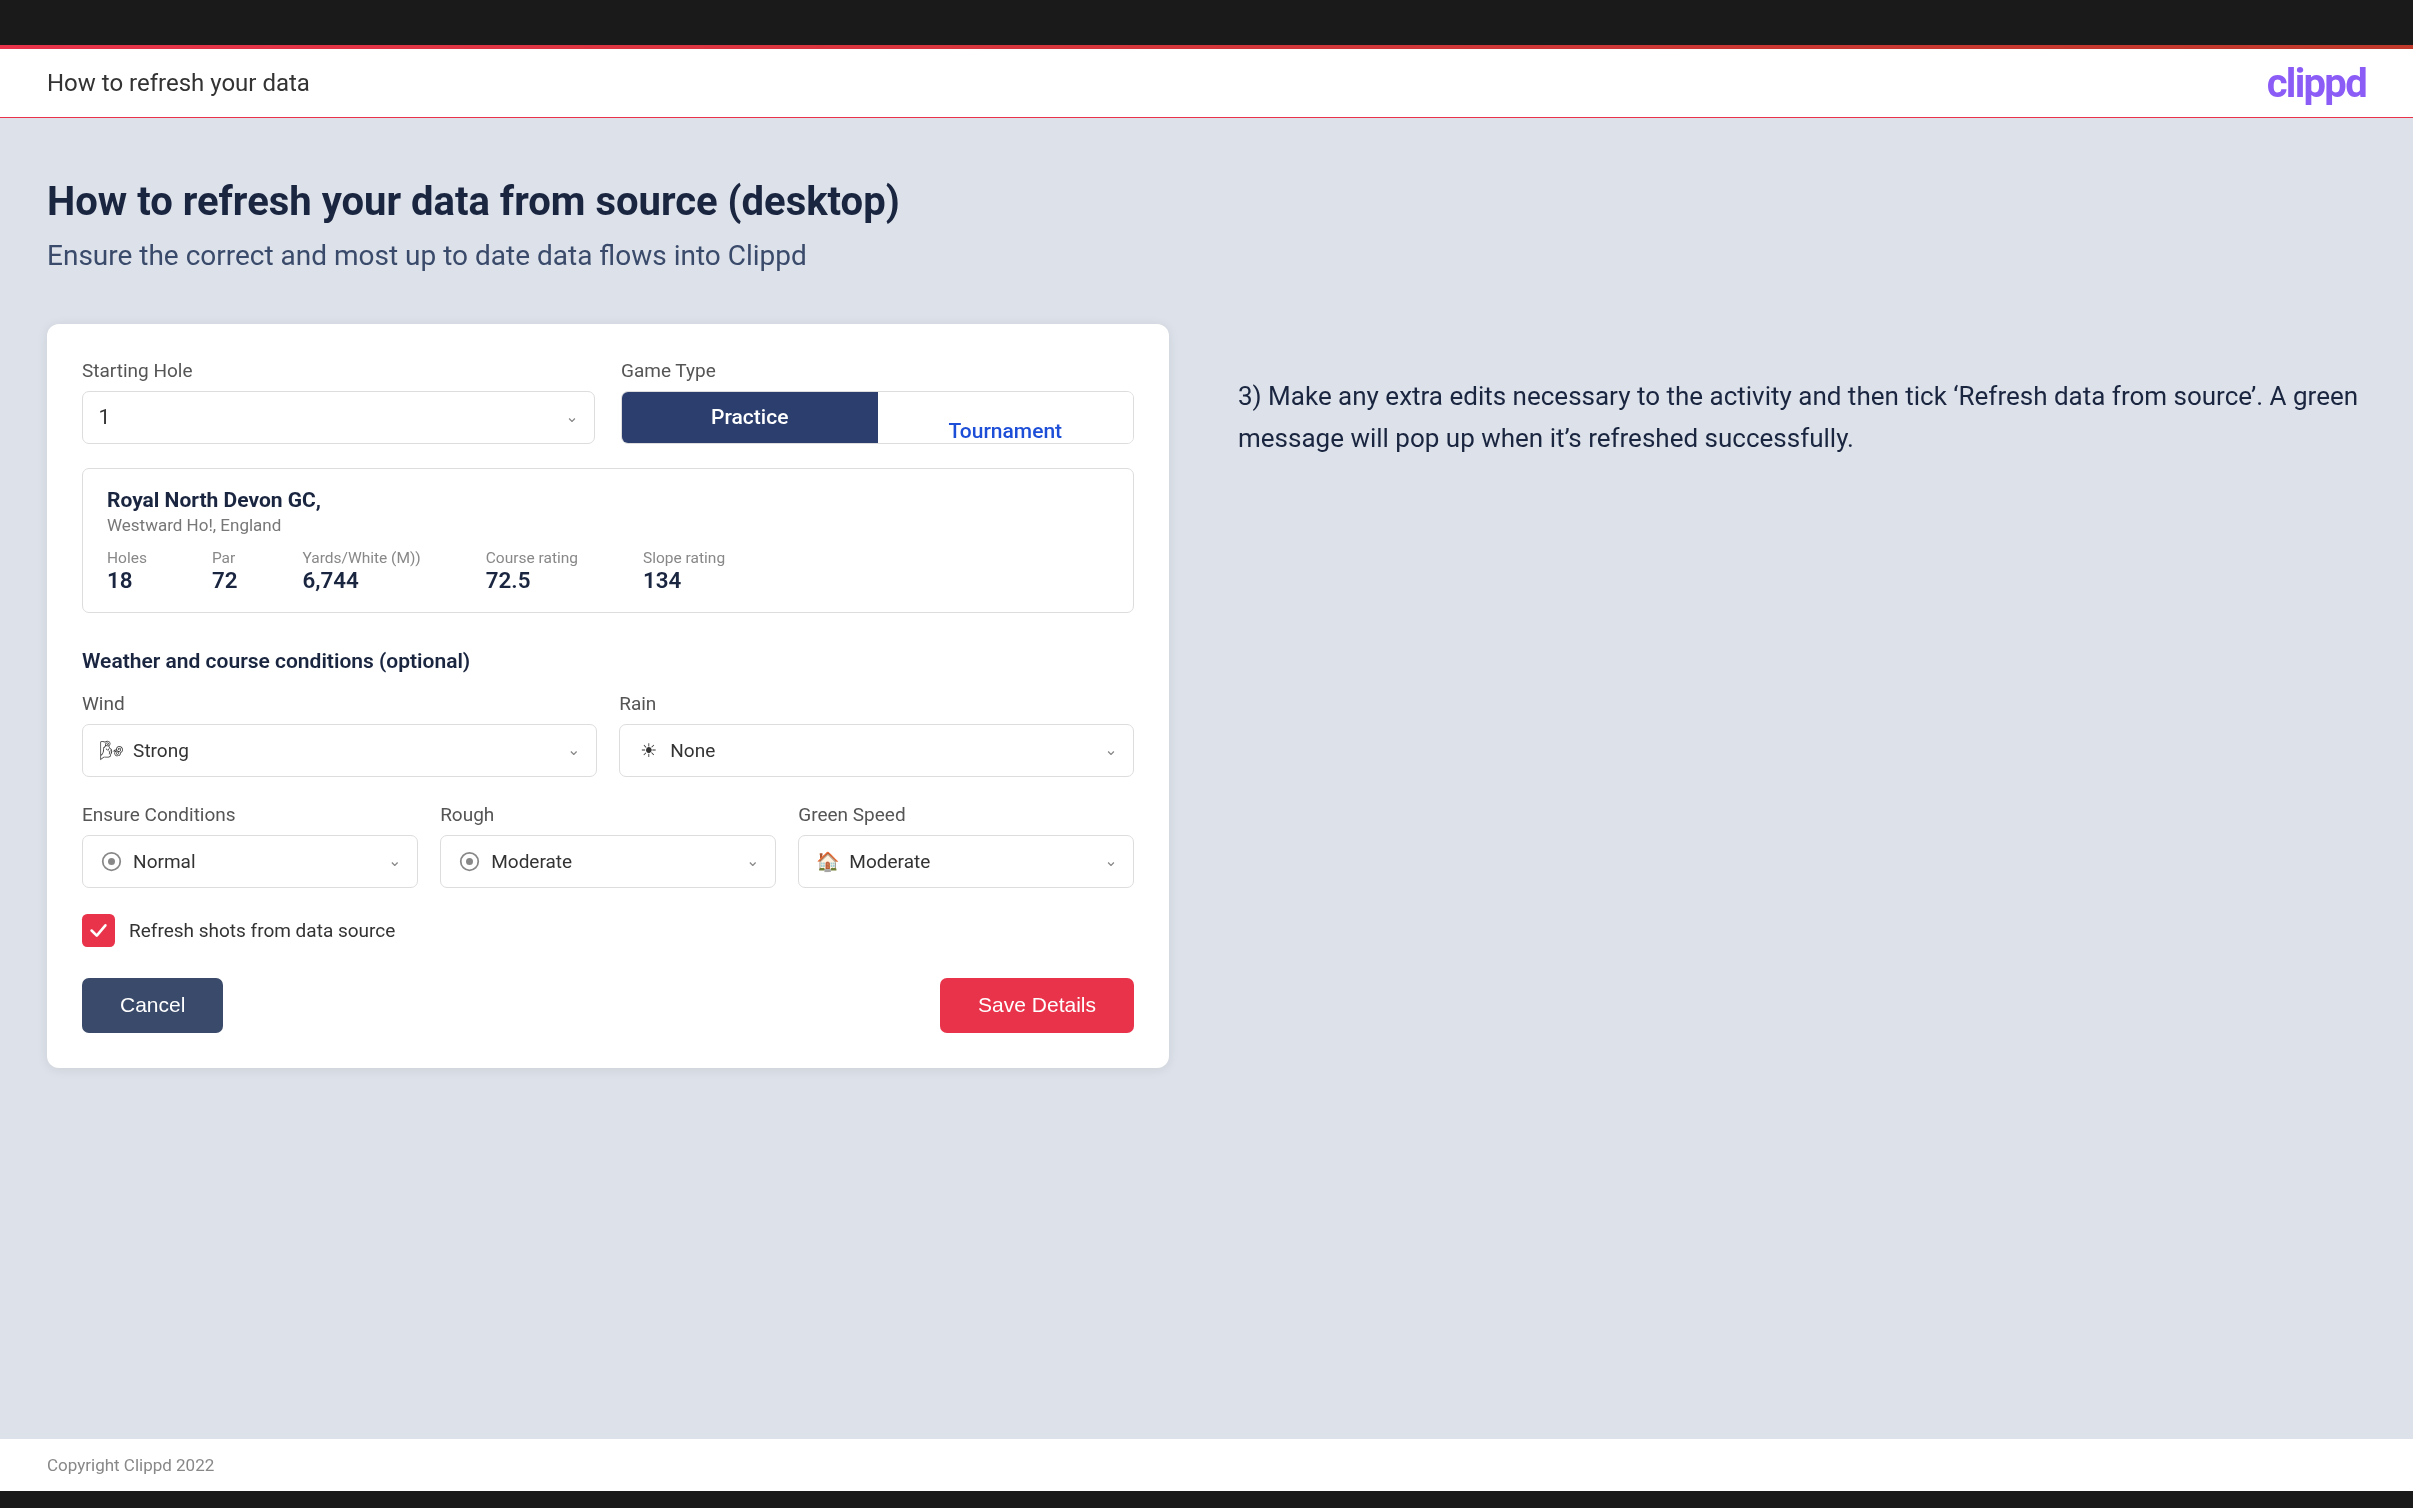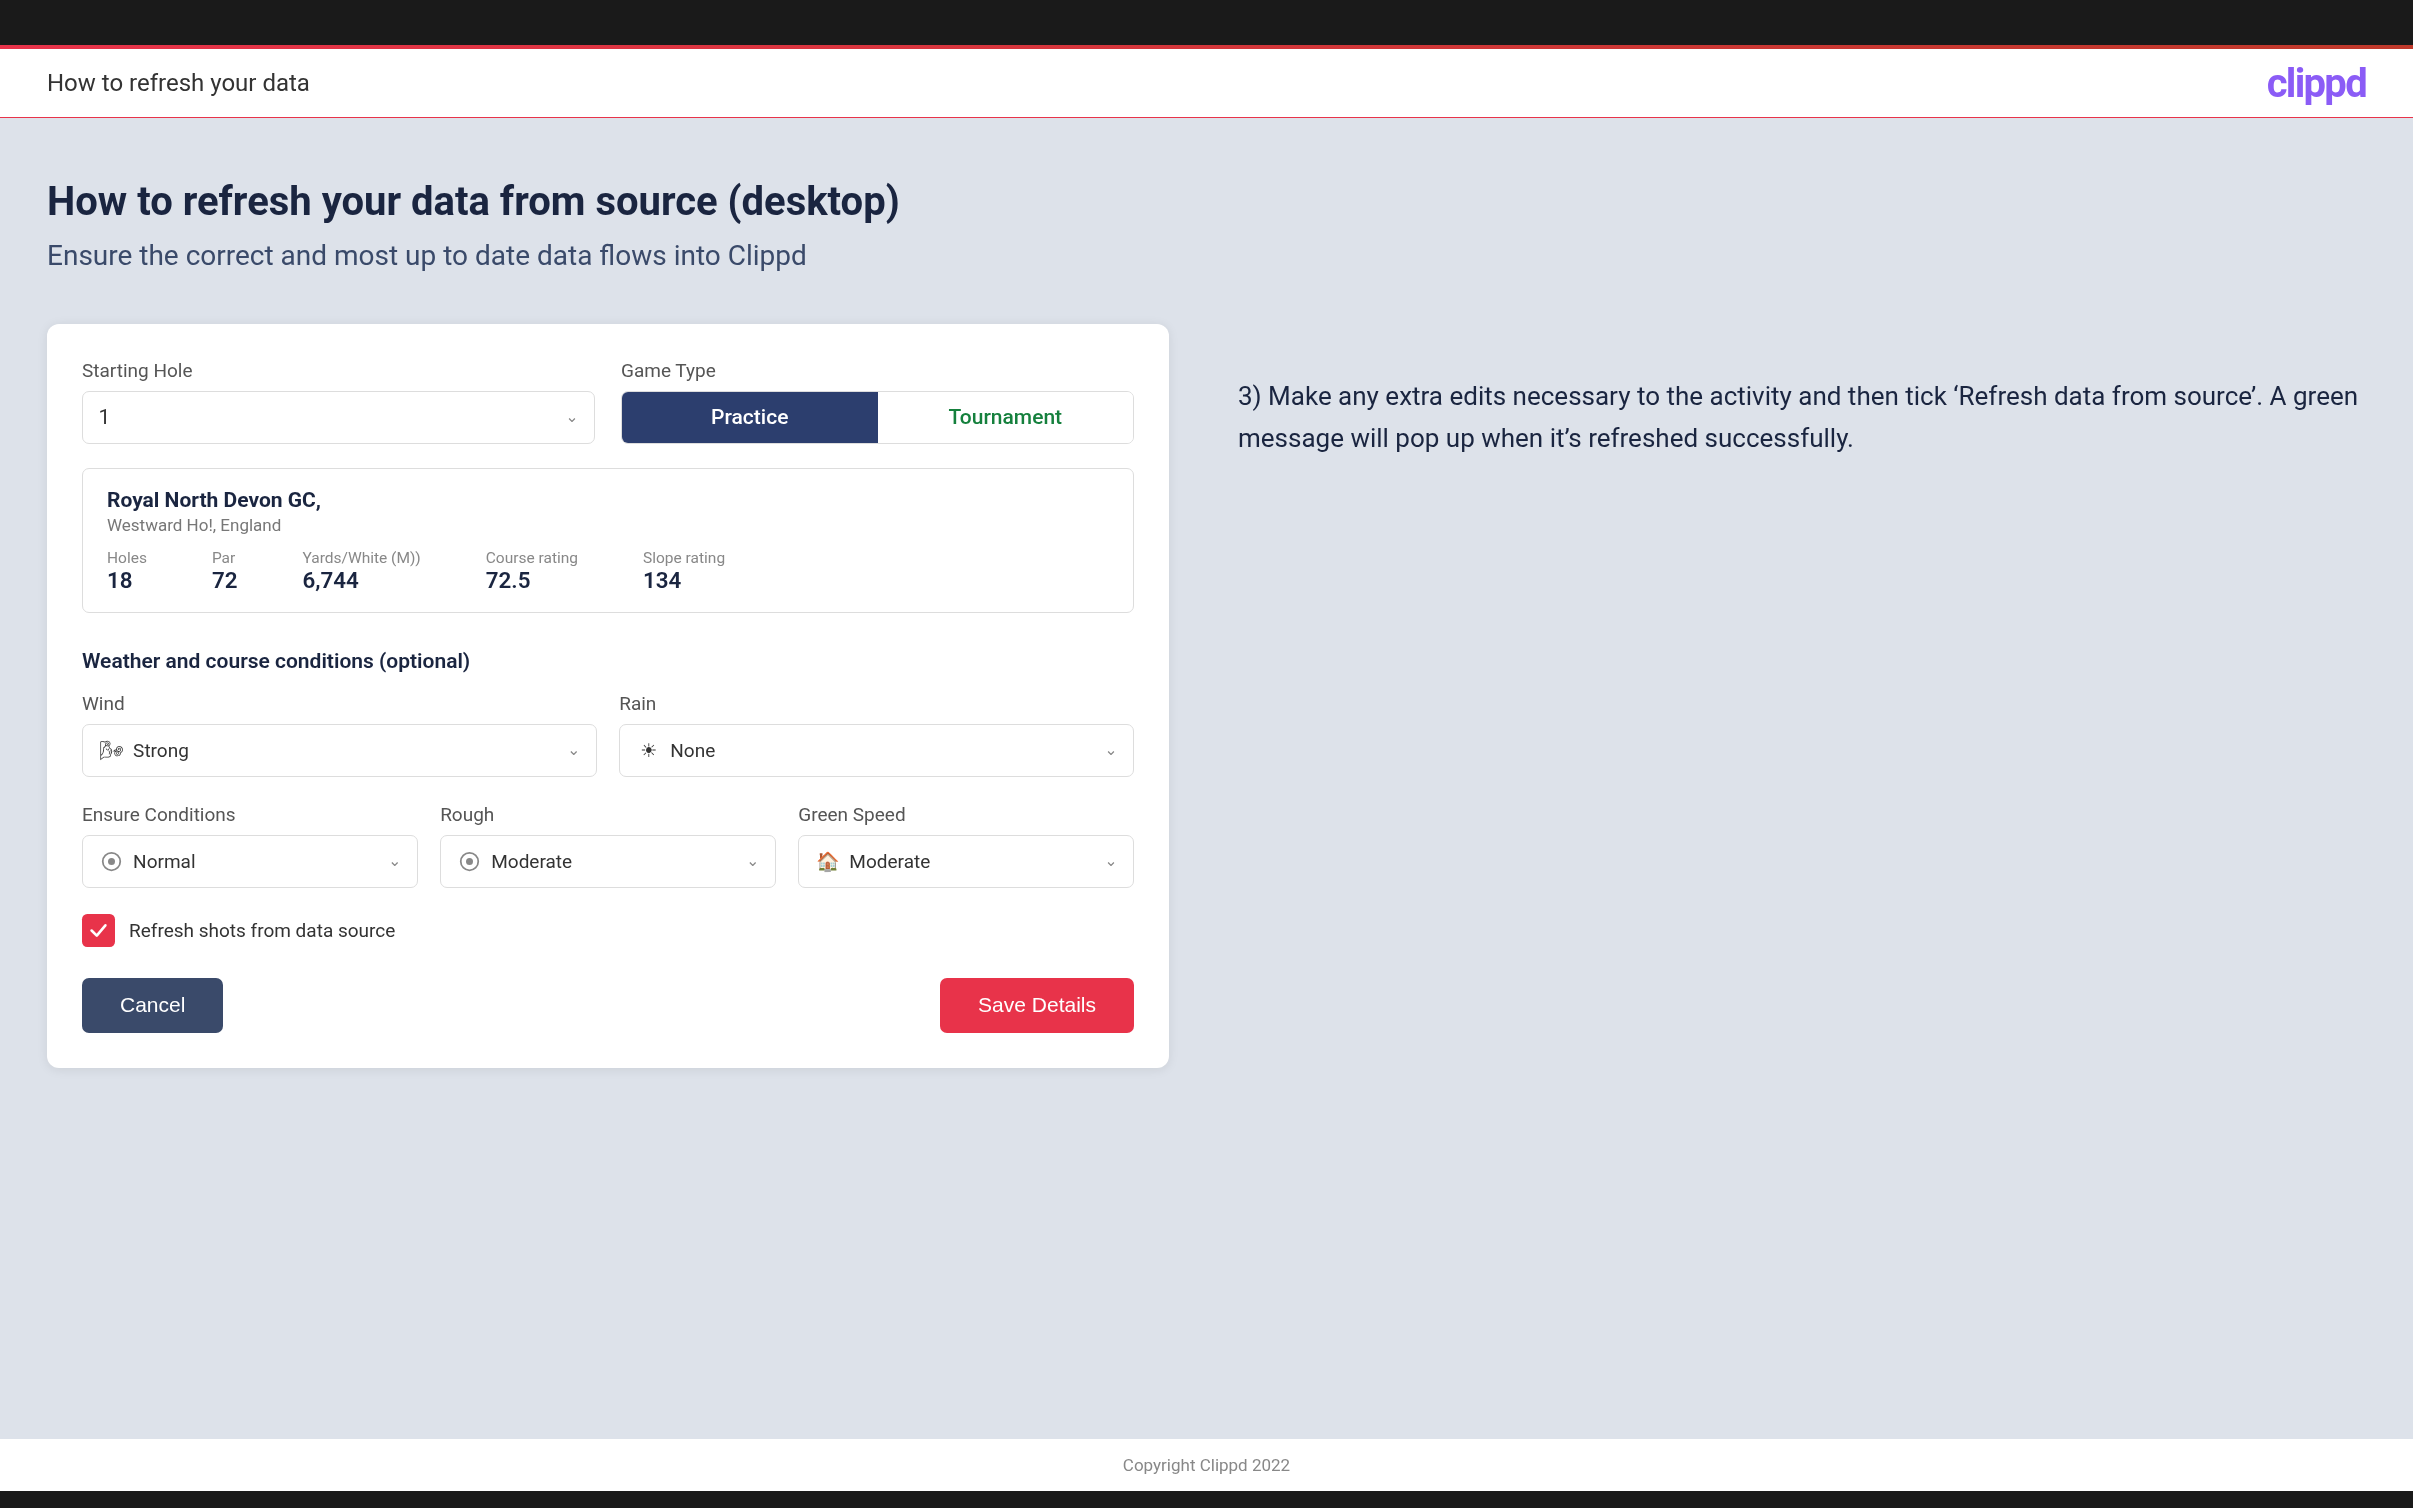--- a/index.html
+++ b/index.html
@@ -127,21 +127,22 @@
       font-size: 21px;
       font-weight: 500;
       cursor: pointer;
     }
     .game-btn.active {
       background: #2c3e6e;
       color: #fff;
     }
     .game-btn.inactive {
       background: #fff;
-      color: #15803d;
+      color: #1d4ed8;
+      align-items: flex-end;
     }
 
     .course-info-box {
       border: 1.3px solid #ddd;
       border-radius: 7px;
       padding: 19px 24px;
       margin-bottom: 36px;
     }
     .course-name {
       font-size: 21px;
@@ -279,21 +280,20 @@
       color: #1a2540;
       line-height: 1.6;
     }
 
     .footer {
       background: #fff;
       height: 52px;
       display: flex;
       align-items: center;
       padding: 0 47px;
-      justify-content: center;
     }
     .footer-text {
       font-size: 17px;
       color: #888;
     }
 
     .chevron {
       font-size: 15.5px;
       color: #888;
     }

